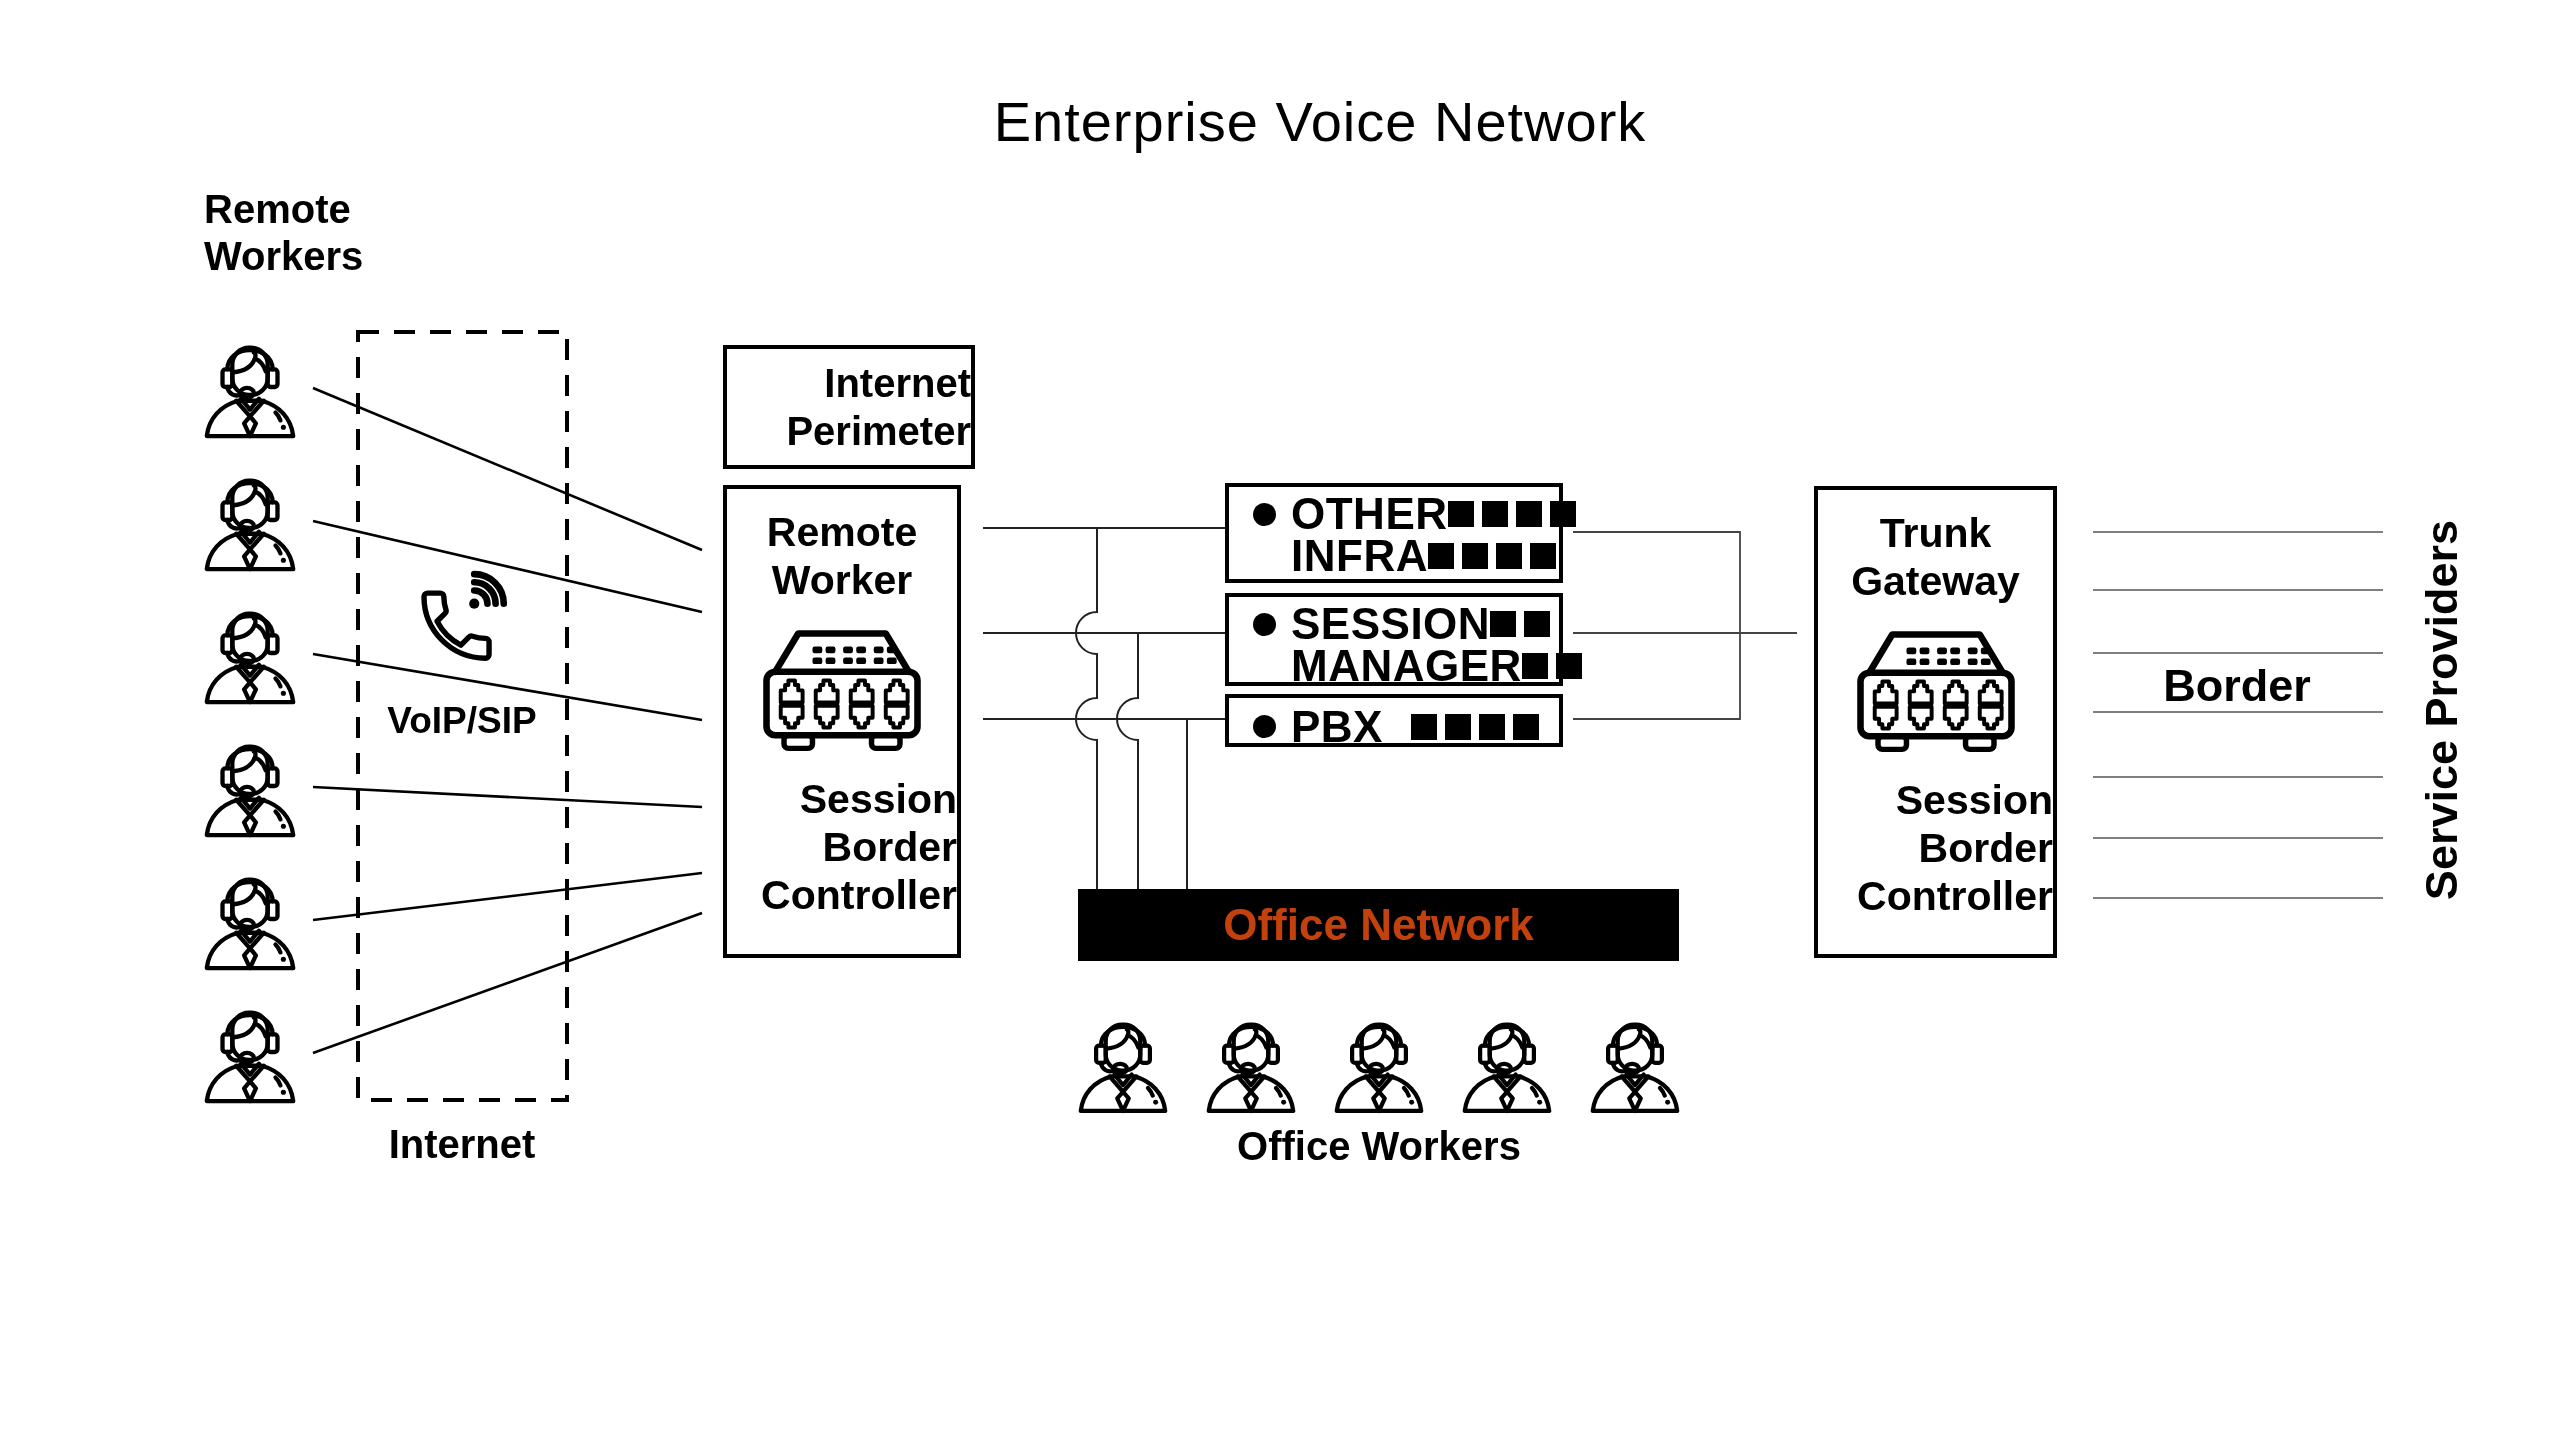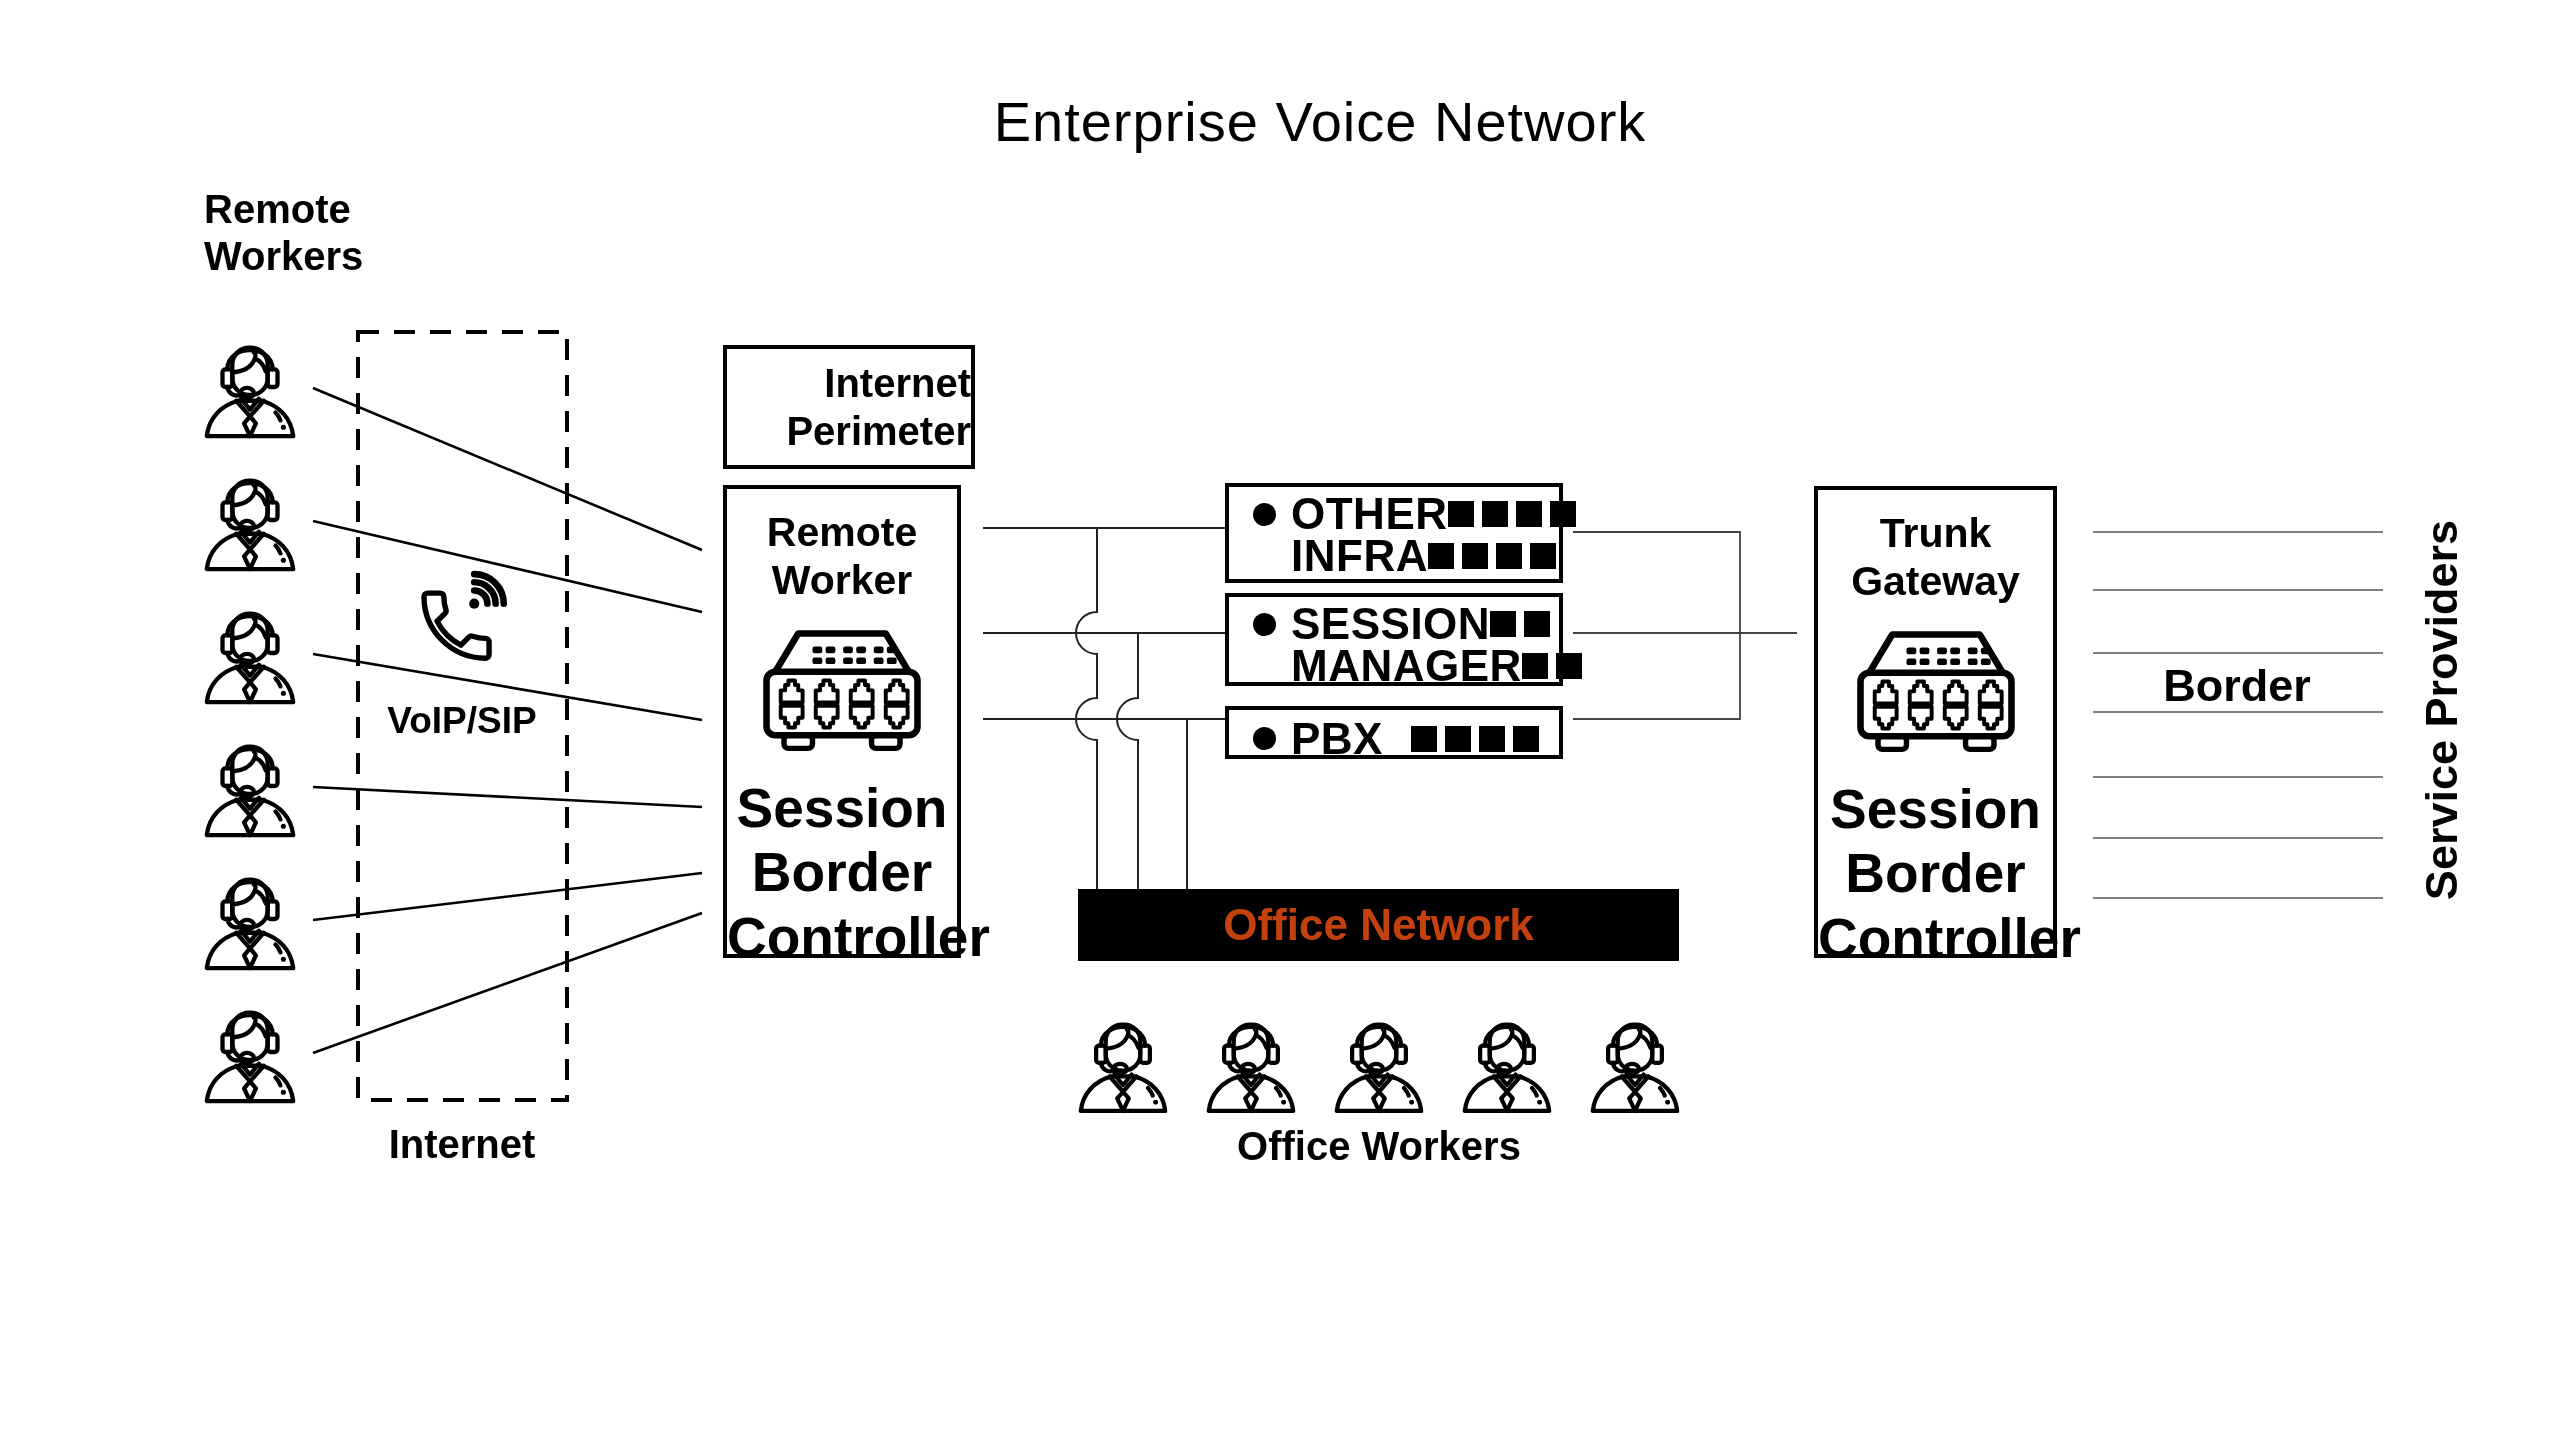--- a/index.html
+++ b/index.html
@@ -13,25 +13,25 @@
   .lbl-center{text-align:center;font-weight:700;}
   .voip-label{top:700px;left:352px;width:220px;font-size:37px;}
   .internet-label{top:1122px;left:342px;width:240px;font-size:40px;}
   .box{position:absolute;border:4px solid #000;background:#fff;}
   .ip-box{left:723px;top:345px;width:252px;height:124px;display:flex;align-items:center;justify-content:center;
           text-align:right;font-size:40px;font-weight:700;line-height:1.2;}
   .sbc-box{left:723px;top:485px;width:238px;height:473px;}
   .tg-box{left:1814px;top:486px;width:243px;height:472px;}
   .sbc-top{position:absolute;top:20px;left:0;right:0;text-align:center;font-size:41px;font-weight:700;line-height:1.17;}
   .sbc-icon{position:absolute;top:130px;left:50%;transform:translateX(-50%);}
-  .sbc-bot{position:absolute;top:287px;left:0;right:0;text-align:center;font-size:55px;font-weight:700;line-height:1.17;}
+  .sbc-bot{position:absolute;top:287px;left:0;right:0;text-align:right;font-size:41px;font-weight:700;line-height:1.17;}
   .srv{position:absolute;left:1225px;width:338px;border:4px solid #000;background:#fff;padding-top:6px;}
   .srv0{top:483px;height:100px;}
   .srv1{top:593px;height:93px;}
-  .srv2{top:694px;height:53px;display:flex;flex-direction:column;justify-content:center;padding-top:12px;margin-top:12px;}
+  .srv2{top:694px;height:53px;display:flex;flex-direction:column;justify-content:center;padding-top:12px;}
   .srv-row{display:flex;align-items:center;height:42px;padding:0 20px 0 24px;}
   .bullet{width:23px;height:23px;border-radius:50%;background:#000;margin-right:15px;flex:none;}
   .bullet.hidden{visibility:hidden;}
   .srv-label{font-size:44px;font-weight:700;letter-spacing:0.5px;white-space:nowrap;}
   .leds{margin-left:auto;display:flex;gap:8px;}
   .led{width:26px;height:26px;background:#000;flex:none;}
   .bar{left:1078px;top:889px;width:601px;height:72px;display:flex;align-items:center;justify-content:center;
        font-size:44px;font-weight:700;}
   .office-label{top:1124px;left:1178px;width:402px;font-size:40px;}
   .trunk-label{top:660px;left:2137px;width:200px;font-size:45px;}

